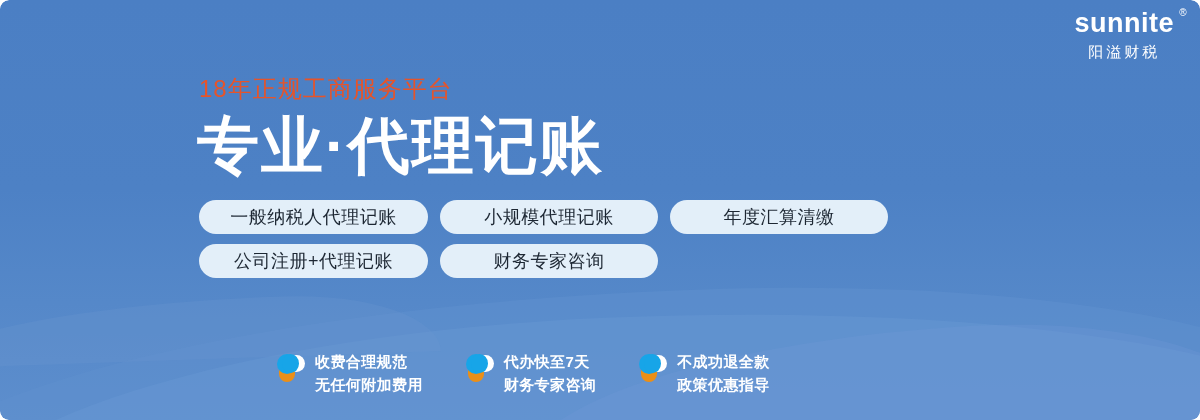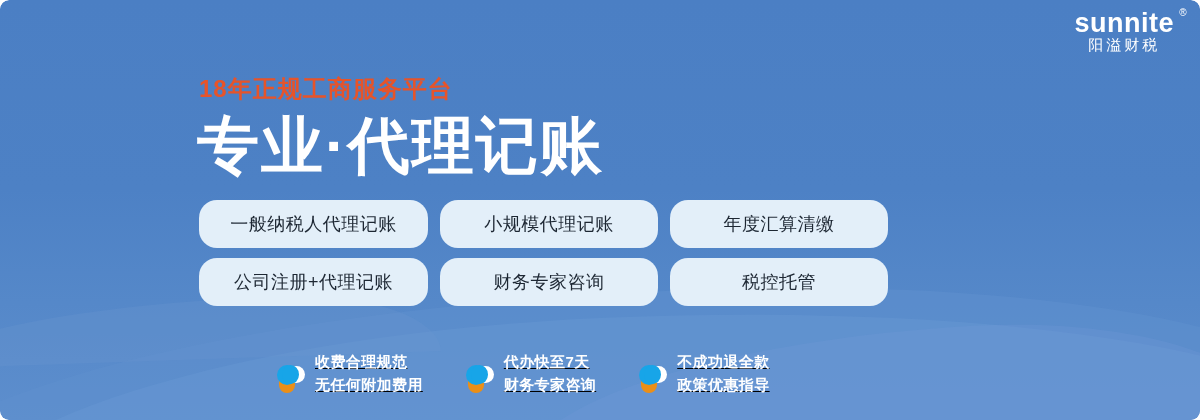--- a/index.html
+++ b/index.html
@@ -43,54 +43,54 @@
   .logo { position:absolute; right:26px; top:10px; text-align:center; }
   .logo-word {
     font-size:27px; font-weight:700; color:#ffffff;
     letter-spacing:.5px; line-height:1; position:relative; display:inline-block;
   }
   .logo-reg {
     position:absolute; right:-13px; top:-2px;
     font-size:10px; font-weight:400; color:#ffffff;
   }
   .logo-cn {
-    font-size:15px; color:#ffffff;
+    margin-top:7px; font-size:15px; color:#ffffff;
     letter-spacing:3px; line-height:1; font-weight:400;
   }
 
   
   .eyebrow {
     position:absolute; left:199px; top:76px;
-    font-size:24px; font-weight:700; color:#e6542a;
+    font-size:24px; font-weight:400; color:#e6542a;
     letter-spacing:1px; line-height:1.1;
   }
   .title {
     position:absolute; left:197px; top:112px;
     font-size:62px; font-weight:700; color:#ffffff;
     letter-spacing:2px; line-height:1.1; white-space:nowrap;
   }
 
   
   .pill-rows { position:absolute; left:199px; top:200px; }
   .pill-row { display:flex; margin-bottom:10px; }
   .pill-row:last-child { margin-bottom:0;text-align:center; }
   .pill {
-    height:48px; border-radius:18px; background:#e3eff9;
+    height:34px; border-radius:18px; background:#e3eff9;
     color:#1d2733; font-size:18px; font-weight:400;
     display:flex; align-items:center; justify-content:center;
     margin-right:12px; padding:0 14px; white-space:nowrap;
     letter-spacing:.5px;
   }
   .pill.w1 { width:229px; }
   .pill.w2 { width:218px; }
   .pill.w3 { width:218px; }
 
   
   .features { position:absolute; left:276px; top:351px; display:flex; }
-  .feature { display:flex; align-items:flex-end; margin-right:42px;text-decoration:underline; }
+  .feature { display:flex; align-items:flex-start; margin-right:42px; }
   .feature:last-child { margin-right:12px; }
   .f-icon { position:relative; width:30px; height:34px; margin-right:9px; flex:none; }
   .f-icon .drop {
     position:absolute; left:3px; top:15px; width:16px; height:16px;
     background:#eb8f17; border-radius:0 0 8px 8px;
   }
   .f-icon .dot {
     position:absolute; left:1px; top:3px; width:20px; height:20px;
     background:#17a5e8; border-radius:50%;
   }
@@ -128,21 +128,20 @@
 
   <div class="pill-rows">
     <div class="pill-row">
       <div class="pill w1">一般纳税人代理记账</div>
       <div class="pill w2">小规模代理记账</div>
       <div class="pill w3">年度汇算清缴</div>
     </div>
     <div class="pill-row">
       <div class="pill w1">公司注册+代理记账</div>
       <div class="pill w2">财务专家咨询</div>
-      <div class="pill w3">税控托管</div>
     </div>
   </div>
 
   <div class="features">
 
     <div class="feature">
       <div class="f-icon">
         <div class="drop"></div>
           <div class="dot"></div>
           <div class="moon"></div>

